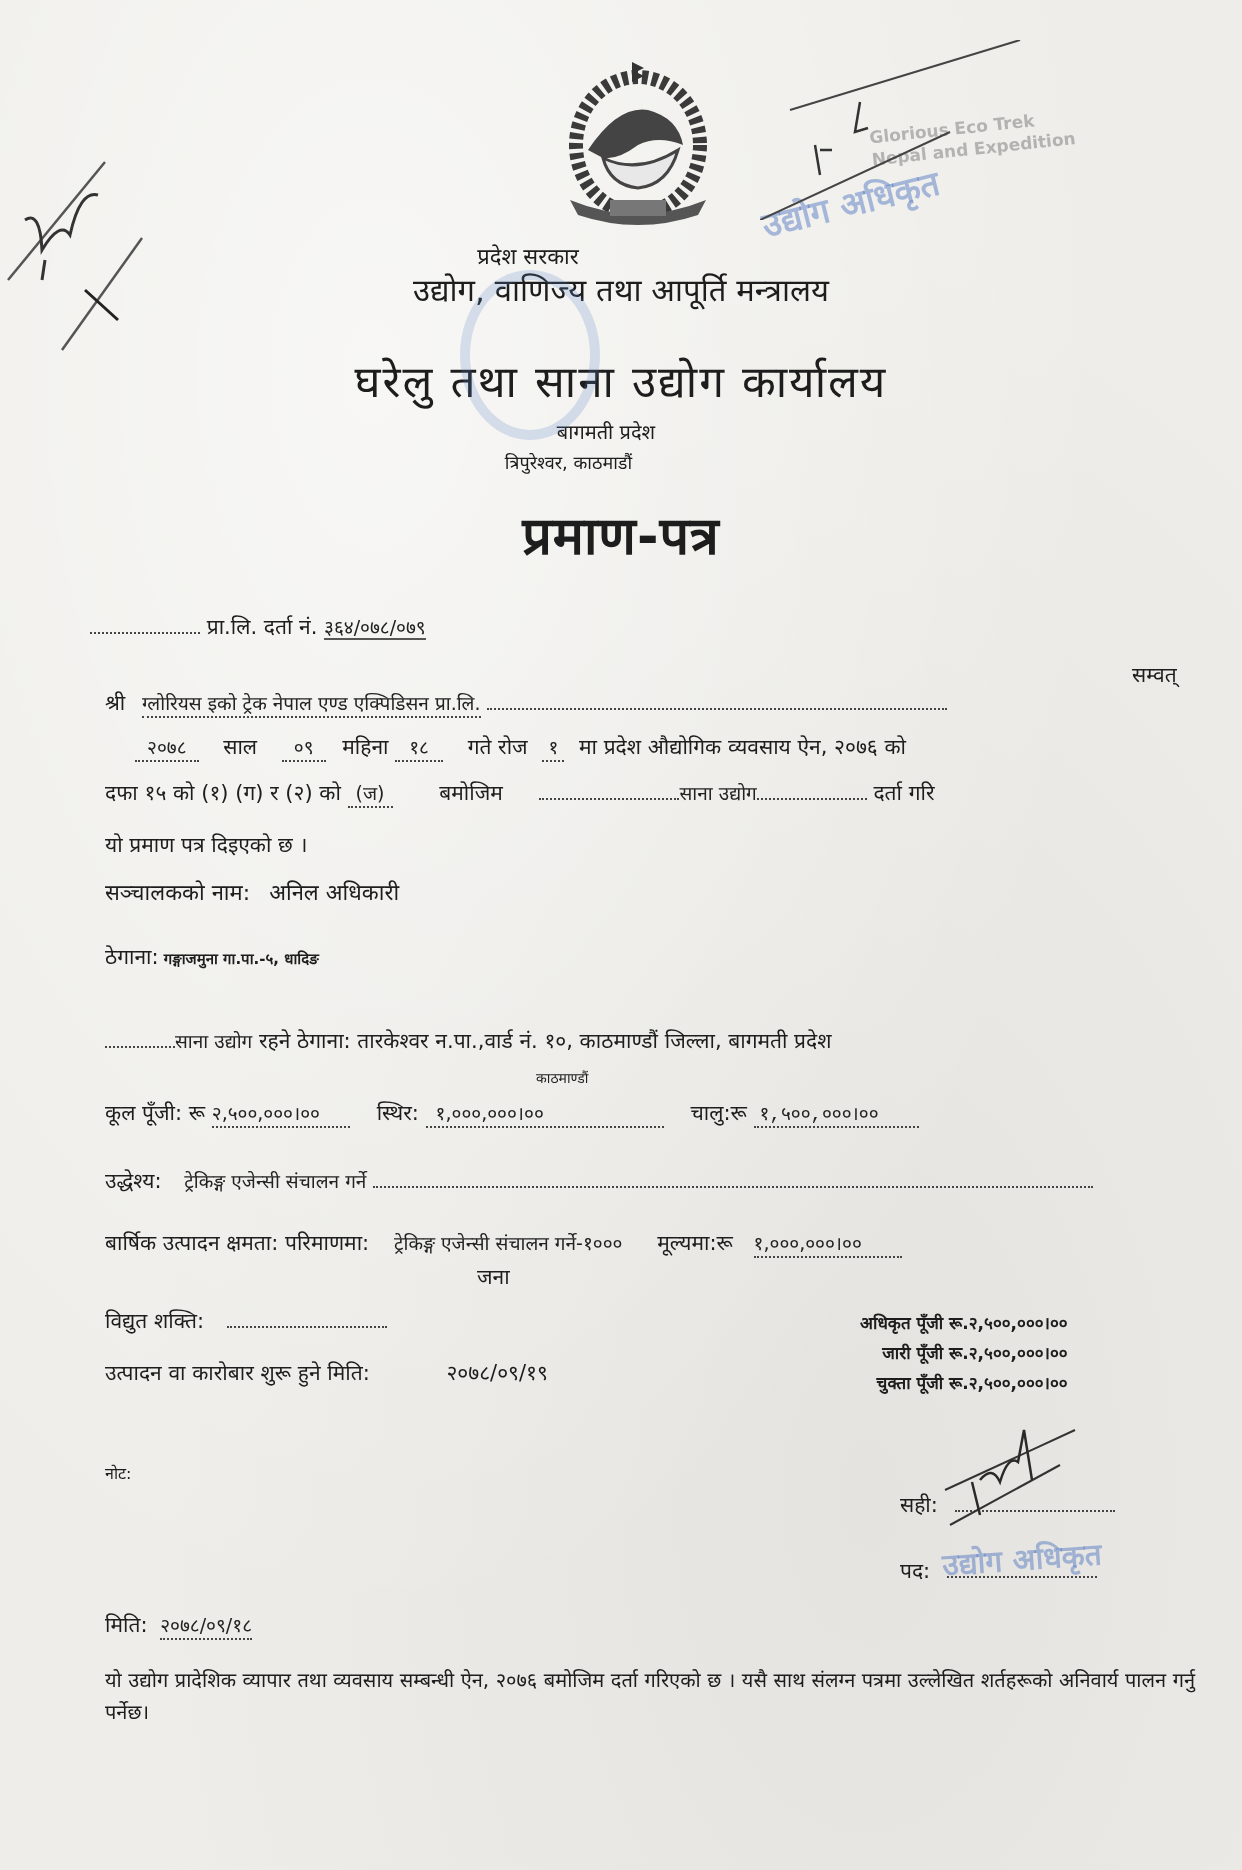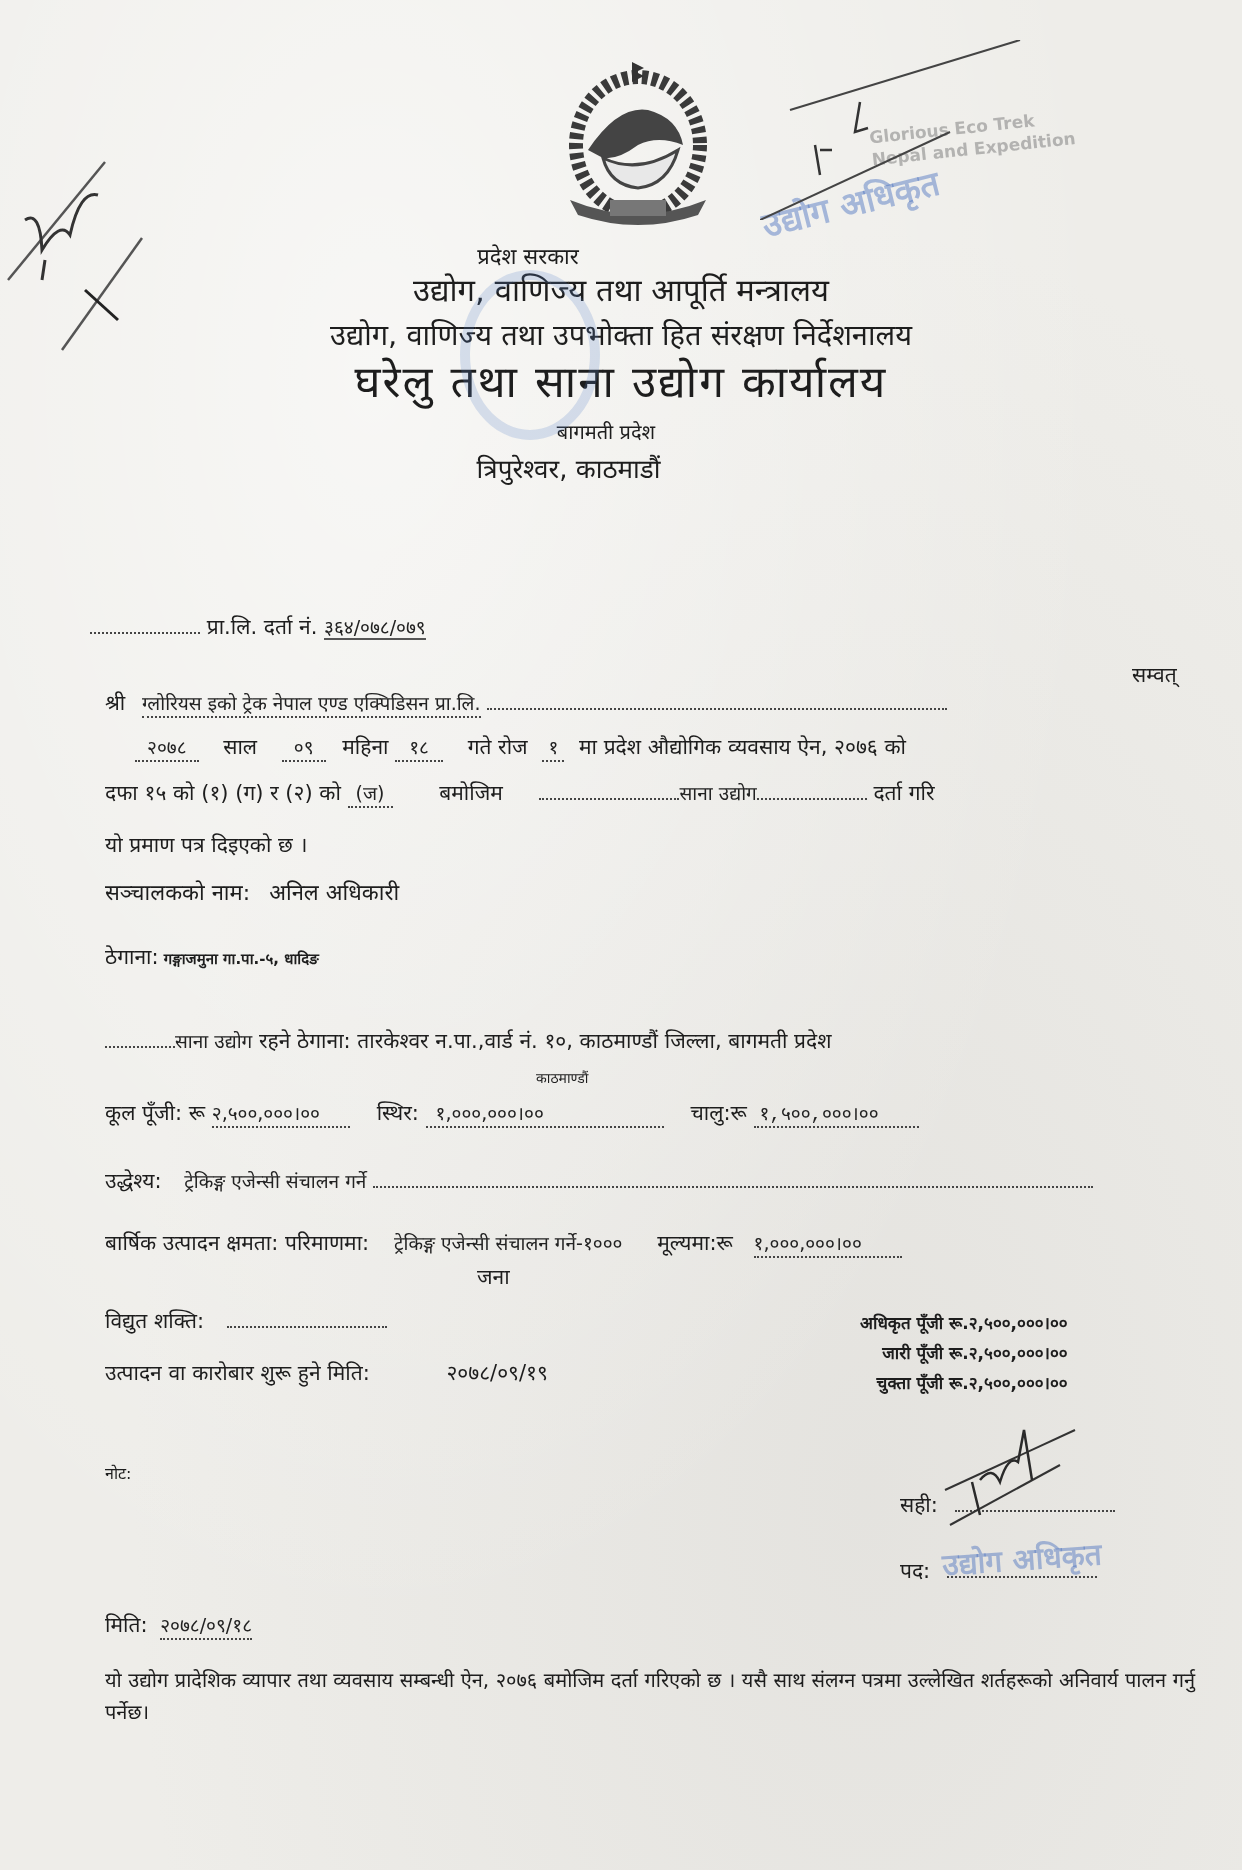--- a/index.html
+++ b/index.html
@@ -24,21 +24,21 @@
 
   
   .emblem { left: 548px; top: 50px; width: 180px; height: 180px; }
 
   
   .h-gov { top: 240px; left: 0; width: 1056px; font-size: 22px; }
   .h-min1 { top: 268px; left: 0; width: 1242px; font-size: 31px; }
   .h-min2 { top: 314px; left: 0; width: 1242px; font-size: 29px; }
   .h-office { top: 350px; left: 0; width: 1242px; font-size: 44px; letter-spacing: 2px; }
   .h-prov { top: 418px; left: 0; width: 1212px; font-size: 20px; }
-  .h-addr { top: 450px; left: 0; width: 1137px; font-size: 26px; }
+  .h-addr { top: 450px; left: 0; width: 1137px; font-size: 18px; }
   .h-title { top: 498px; left: 0; width: 1242px; font-size: 52px; font-weight: bold; letter-spacing: 1px; }
 
   .row { font-size: 21px; }
 
   .stamp-blue {
     color: rgba(70,110,190,0.45); font-weight: bold;
   }
 </style>
 </head>
 <body>
@@ -51,24 +51,24 @@
       <path d="M40 100 Q70 55 100 60 Q130 68 135 95 Q110 85 90 95 Q70 110 55 108 Z" fill="#444"></path>
       <path d="M55 108 Q90 125 130 100 Q120 135 90 138 Q62 135 55 108 Z" fill="#e8e8e8" stroke="#444" stroke-width="3"></path>
       <polygon points="84,12 84,32 96,26 88,22 96,18" fill="#333"></polygon>
       <path d="M22 150 Q90 178 158 150 L150 165 Q90 185 30 165 Z" fill="#555"></path>
       <rect x="62" y="150" width="56" height="16" fill="#777"></rect>
     </svg>
   </div>
 
   <div class="abs center h-gov">प्रदेश सरकार</div>
   <div class="abs center h-min1">उद्योग, वाणिज्य तथा आपूर्ति मन्त्रालय</div>
-  <div class="abs center h-min2">उद्योग, वाणिज्य तथा उपभोक्ता हित संरक्षण निर्देशनालय</div>
   <div class="abs center h-office">घरेलु तथा साना उद्योग कार्यालय</div>
   <div class="abs center h-prov">बागमती प्रदेश</div>
   <div class="abs center h-addr">त्रिपुरेश्वर, काठमाडौं</div>
+  <div class="abs center h-title">प्रमाण-पत्र</div>
 
   <div class="abs row" style="left:90px; top:612px;">
     <span class="dots" style="width:110px;"></span>
     <span>प्रा.लि. दर्ता नं.</span>
     <span class="fill" style="border-bottom:2px solid #555;">३६४/०७८/०७९</span>
   </div>
 
   <div class="abs row" style="left:105px; top:688px;">
     <span>श्री</span>
     <span class="fill dots" style="margin-left:10px;">ग्लोरियस इको ट्रेक नेपाल एण्ड एक्पिडिसन प्रा.लि.</span>

